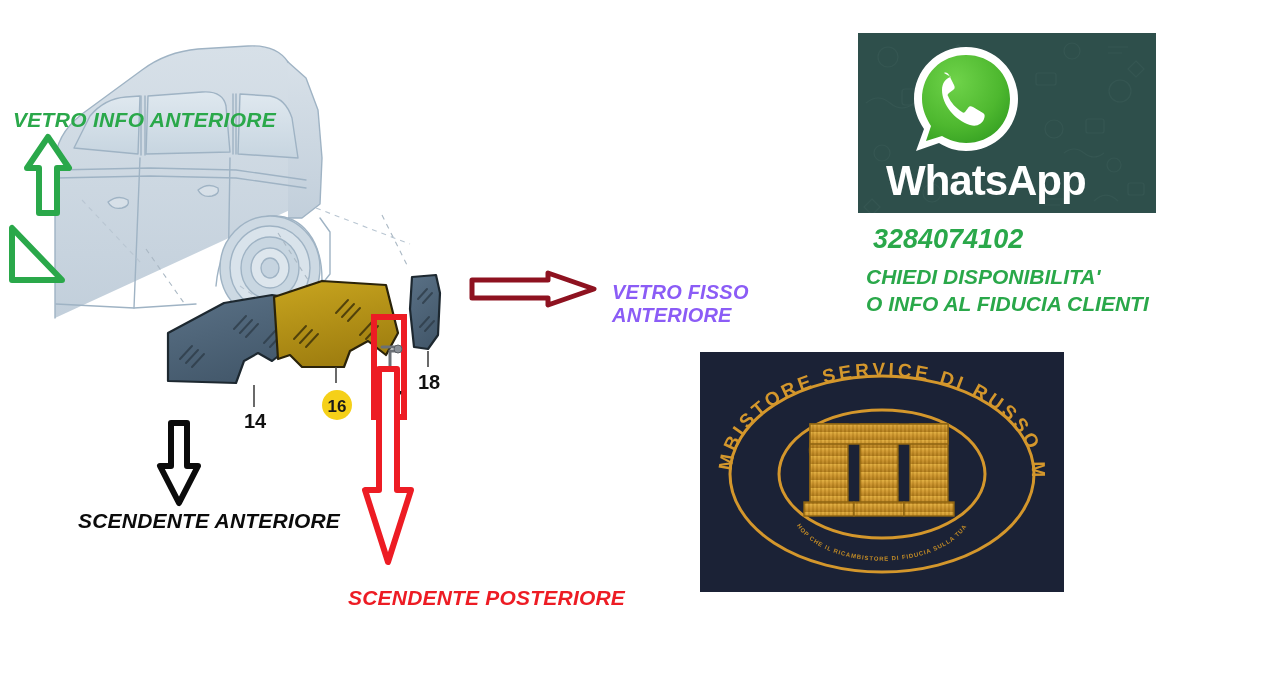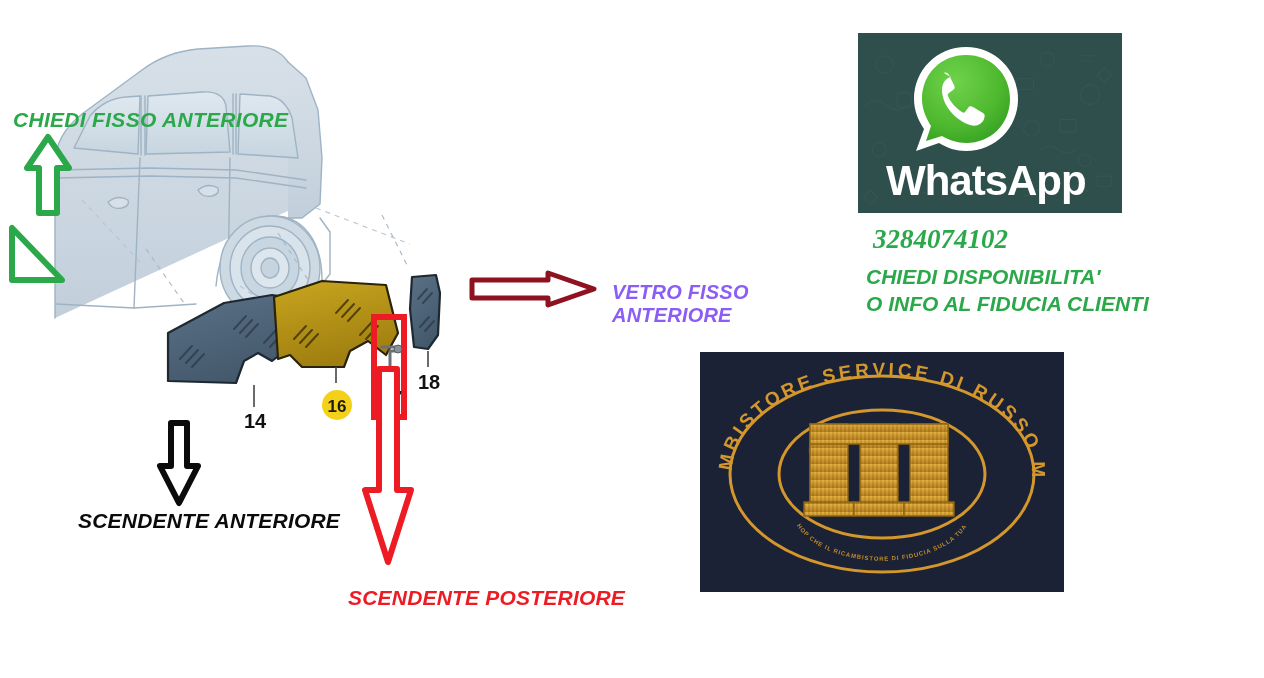--- a/index.html
+++ b/index.html
@@ -77,21 +77,21 @@
   
   #arrow-green-up { left: 24px; top: 134px; width: 48px; height: 82px; }
   #shape-green-triangle { left: 8px; top: 224px; width: 58px; height: 60px; }
   #arrow-black-down { left: 157px; top: 420px; width: 44px; height: 86px; }
   #arrow-red-down { left: 362px; top: 366px; width: 52px; height: 200px; }
   #arrow-darkred-right { left: 468px; top: 270px; width: 130px; height: 38px; }
 
   
   #whatsapp-card {
     left: 858px; top: 33px;
-    width: 264px; height: 180px;
+    width: 298px; height: 180px;
     background: #2e4f4b;
     overflow: hidden;
   }
   #whatsapp-card .wa-pattern {
     position: absolute;
     left: 0; top: 0; width: 100%; height: 100%;
     opacity: 0.28;
   }
   #whatsapp-logo-mark {
     position: absolute;
@@ -109,21 +109,20 @@
   }
 
   
   #contact-phone {
     left: 873px; top: 224px;
     font-size: 27px;
     font-weight: bold;
     font-style: italic;
     color: #2aa84a;
     white-space: nowrap;
-    font-family: Liberation Serif, serif;
   }
   #contact-line-1 {
     left: 866px; top: 265px;
     font-size: 21px;
     font-weight: bold;
     font-style: italic;
     color: #2aa84a;
     white-space: nowrap;
   }
   #contact-line-2 {
@@ -293,21 +292,21 @@
       <path d="M 17 3 L 35 3 L 35 124 L 49 124 L 26 196 L 3 124 L 17 124 Z" fill="#ffffff" stroke="#ed1c24" stroke-width="6" stroke-linejoin="round"></path>
     </svg>
   </div>
 
   <div class="abs" id="arrow-darkred-right">
     <svg viewBox="0 0 130 38" width="130" height="38">
       <path d="M 4 10 L 80 10 L 80 3 L 126 19 L 80 35 L 80 28 L 4 28 Z" fill="#ffffff" stroke="#8e1220" stroke-width="5" stroke-linejoin="round"></path>
     </svg>
   </div>
 
-  <div class="abs lbl" id="label-vetro-fisso-anteriore">CHIEDI FISSO ANTERIORE</div>
+  <div class="abs lbl" id="label-vetro-fisso-anteriore">VETRO INFO ANTERIORE</div>
 
   <div class="abs lbl" id="label-vetro-fisso-posteriore">
     <div>VETRO FISSO</div>
     <div>ANTERIORE</div>
   </div>
 
   <div class="abs lbl" id="label-scendente-posteriore">SCENDENTE POSTERIORE</div>
 
   <div class="abs lbl" id="label-scendente-anteriore">SCENDENTE ANTERIORE</div>
 

